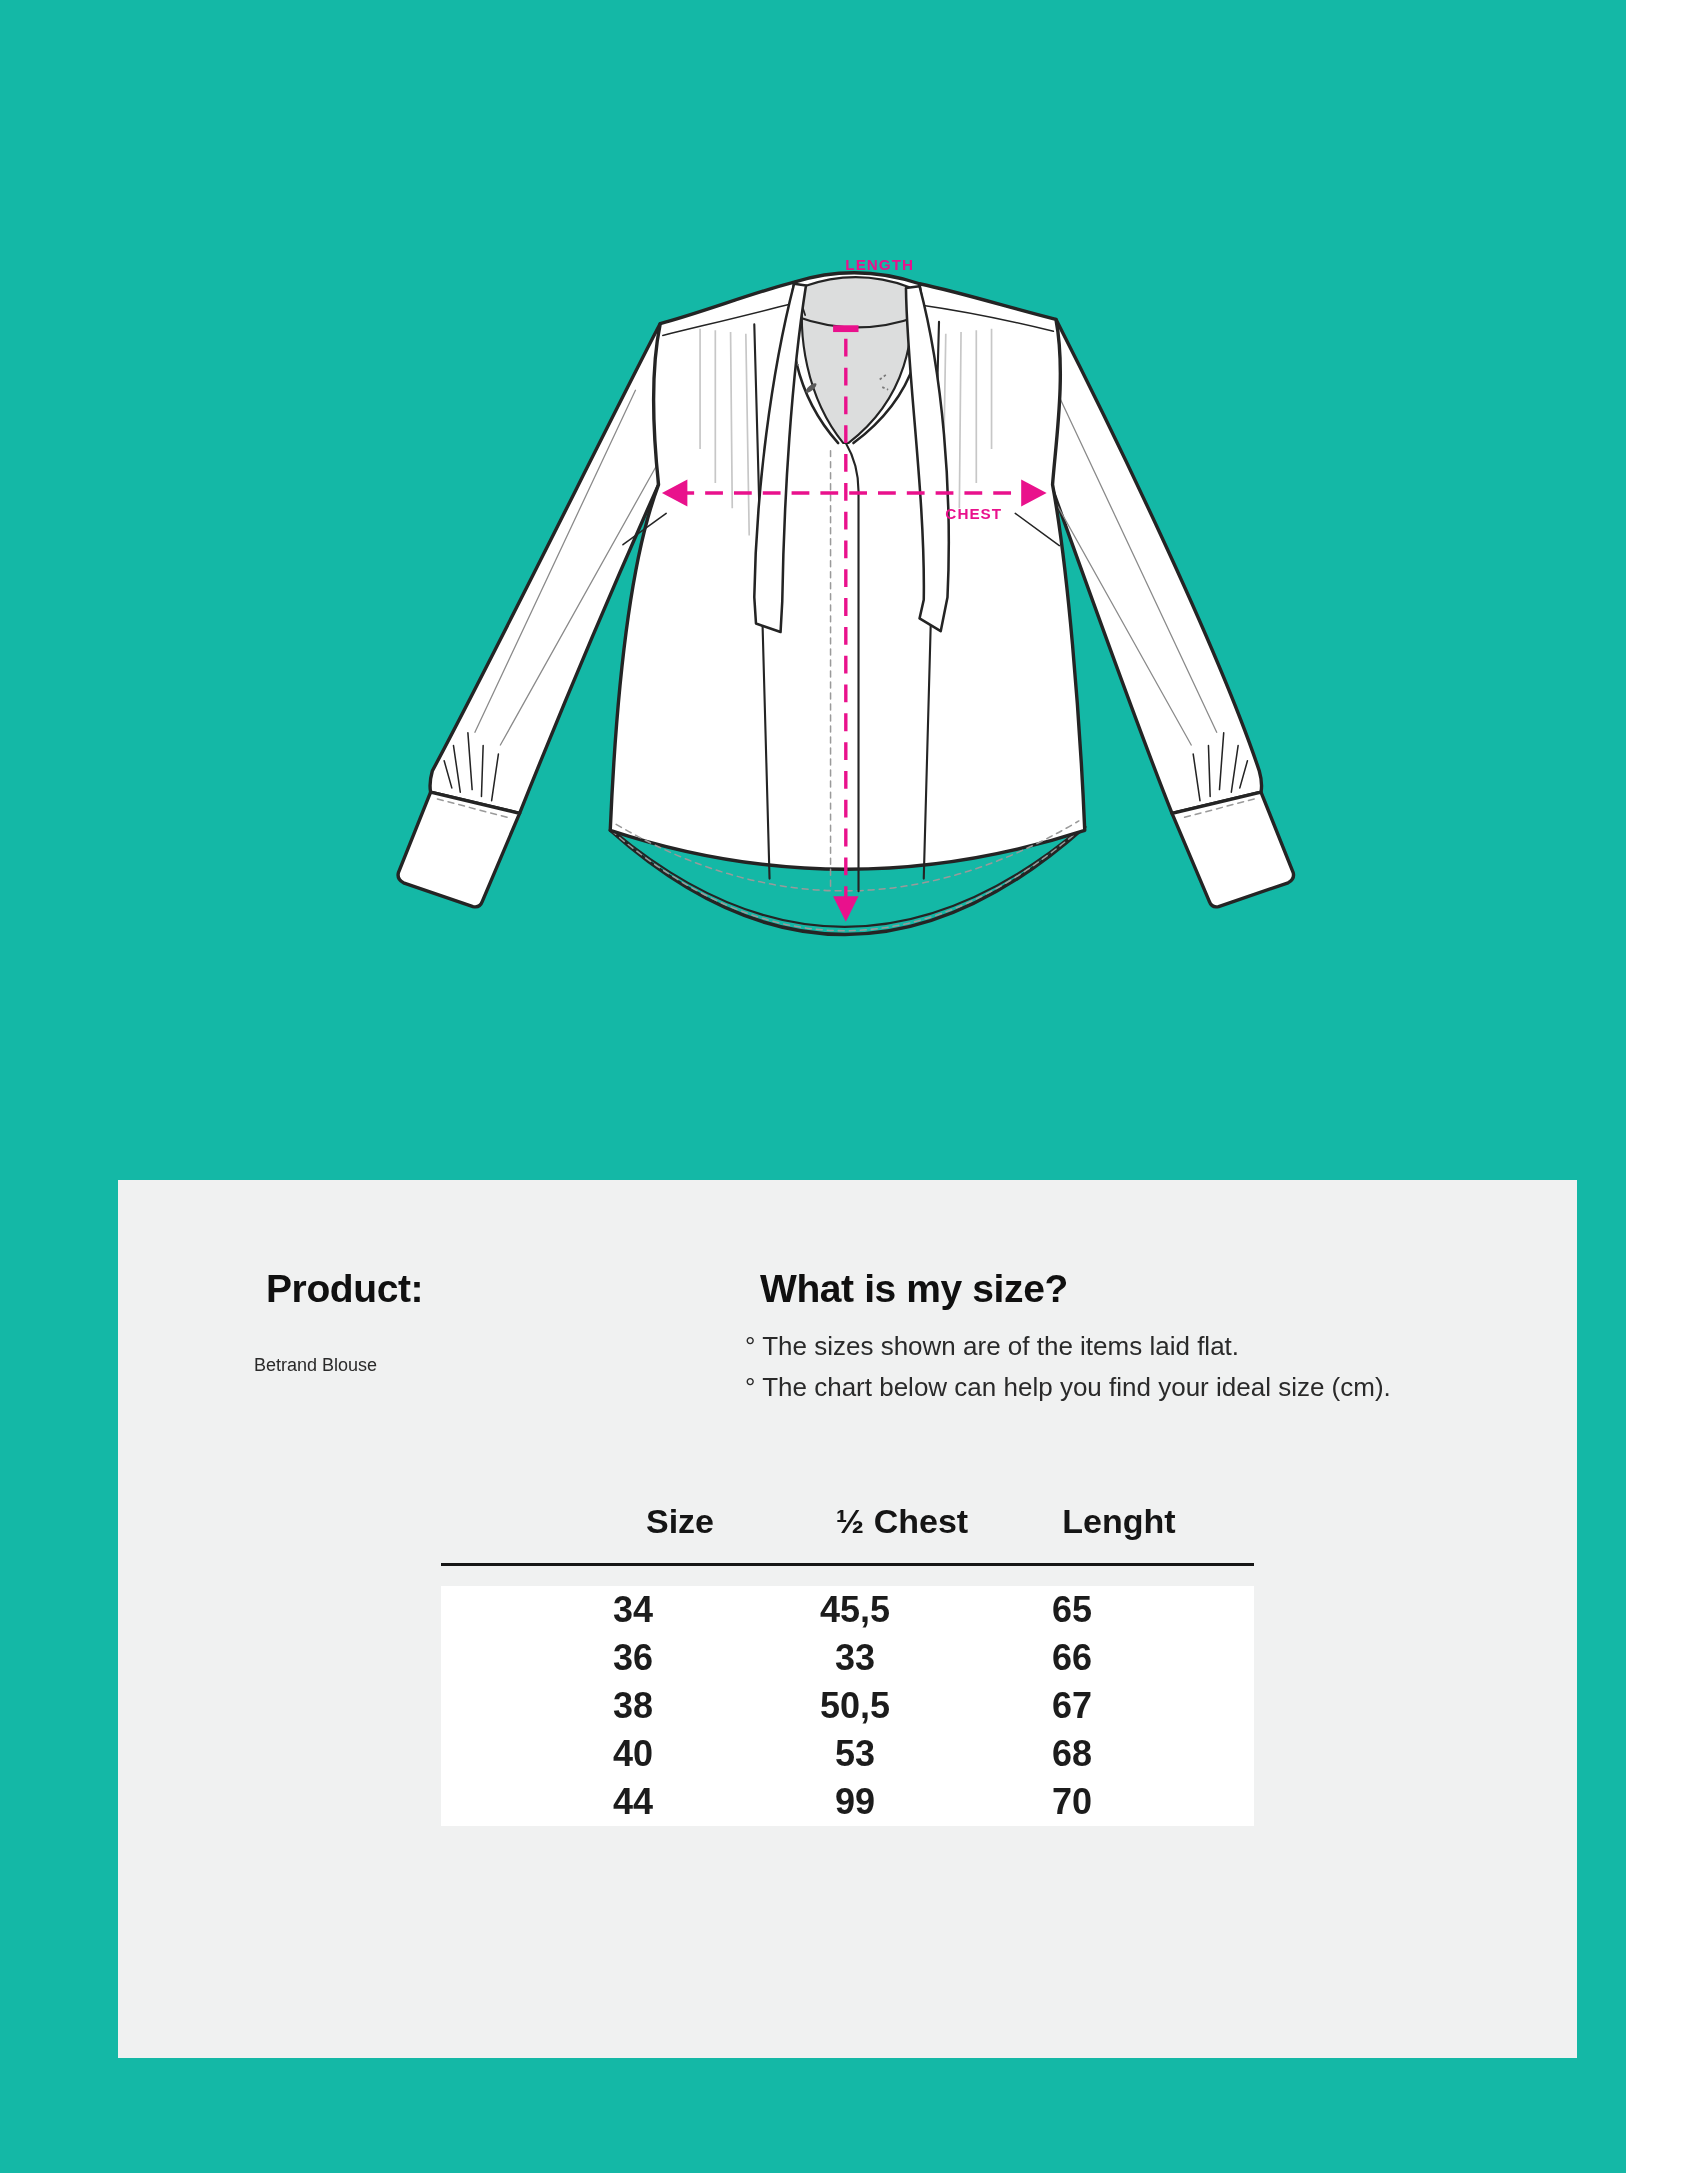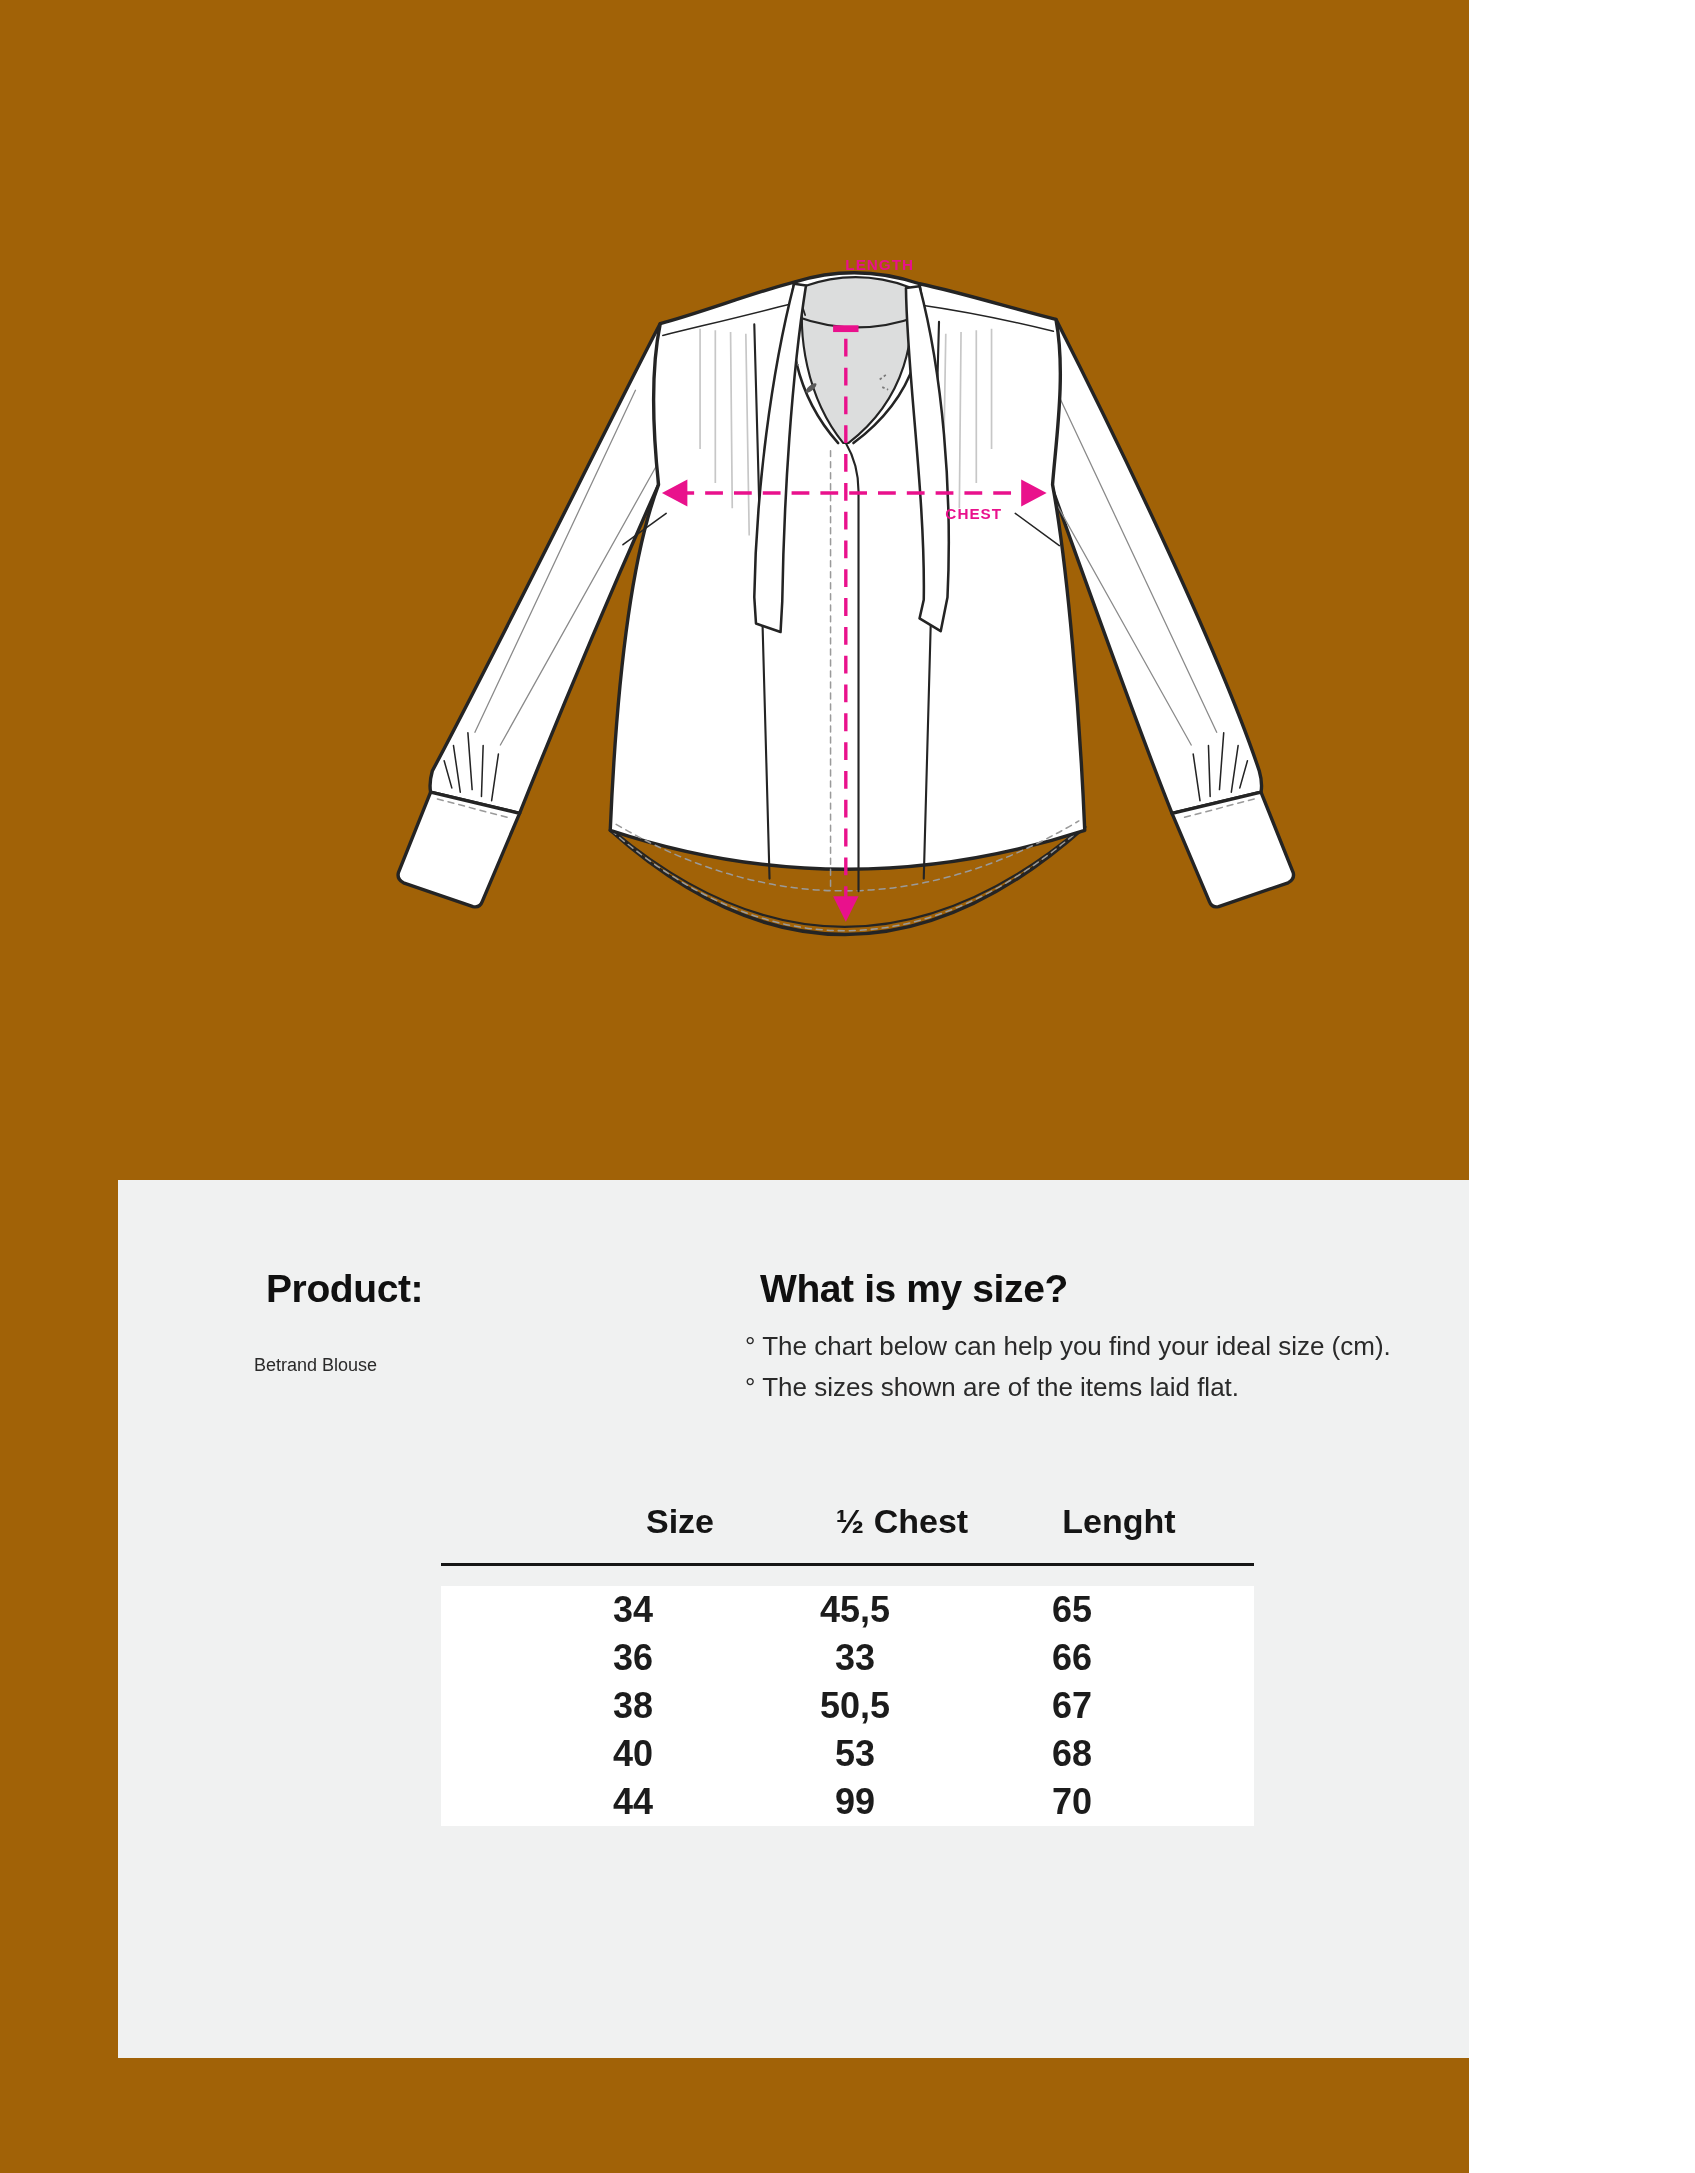--- a/index.html
+++ b/index.html
@@ -1,16 +1,16 @@
 <!DOCTYPE html>
 <html style="--accent: #E9118C; --line: #242424; --inset: #DCDDDD; --panel: #F0F1F1;font-size:13.6px"><head>
 <meta charset="utf-8">
 <style>
   html,body{margin:0;padding:0;background:#fff;}
-  .page{position:relative;width:1469px;height:2173px;background:#a16207;
+  .page{position:relative;width:1626px;height:2173px;background:#14b8a6;
         font-family:"Liberation Sans",sans-serif;overflow:hidden;}
 
   
   .blouse{position:absolute;left:373px;top:237px;width:949px;height:729px;}
   .ln{stroke:var(--line,#242424);fill:none;stroke-linecap:round;stroke-linejoin:round;}
   .w4{stroke-width:4;}.w3{stroke-width:3;}.w25{stroke-width:2.5;}
   .w2{stroke-width:2;}.w18{stroke-width:1.8;}
   .white{fill:#ffffff;}
   .gray{stroke:#9a9a9a;}
   .lt{stroke:#c7c7c7;stroke-width:2;fill:none;}
@@ -123,22 +123,22 @@
     </g>
   </svg>
 
   <section class="panel">
 
     <h2 class="heading product-heading">Product:</h2>
     <p class="product-name">Betrand Blouse</p>
 
     <h2 class="heading size-heading">What is my size?</h2>
     <div class="notes">
+      <p class="note">° The sizes shown are of the items laid flat.</p>
       <p class="note">° The chart below can help you find your ideal size (cm).</p>
-      <p class="note">° The sizes shown are of the items laid flat.</p>
     </div>
 
     <div class="thead">
       <span class="cell c0">Size</span>
       <span class="cell c1">½ Chest</span>
       <span class="cell c2">Lenght</span>
     </div>
     <div class="rule"></div>
 
     <div class="rows">

